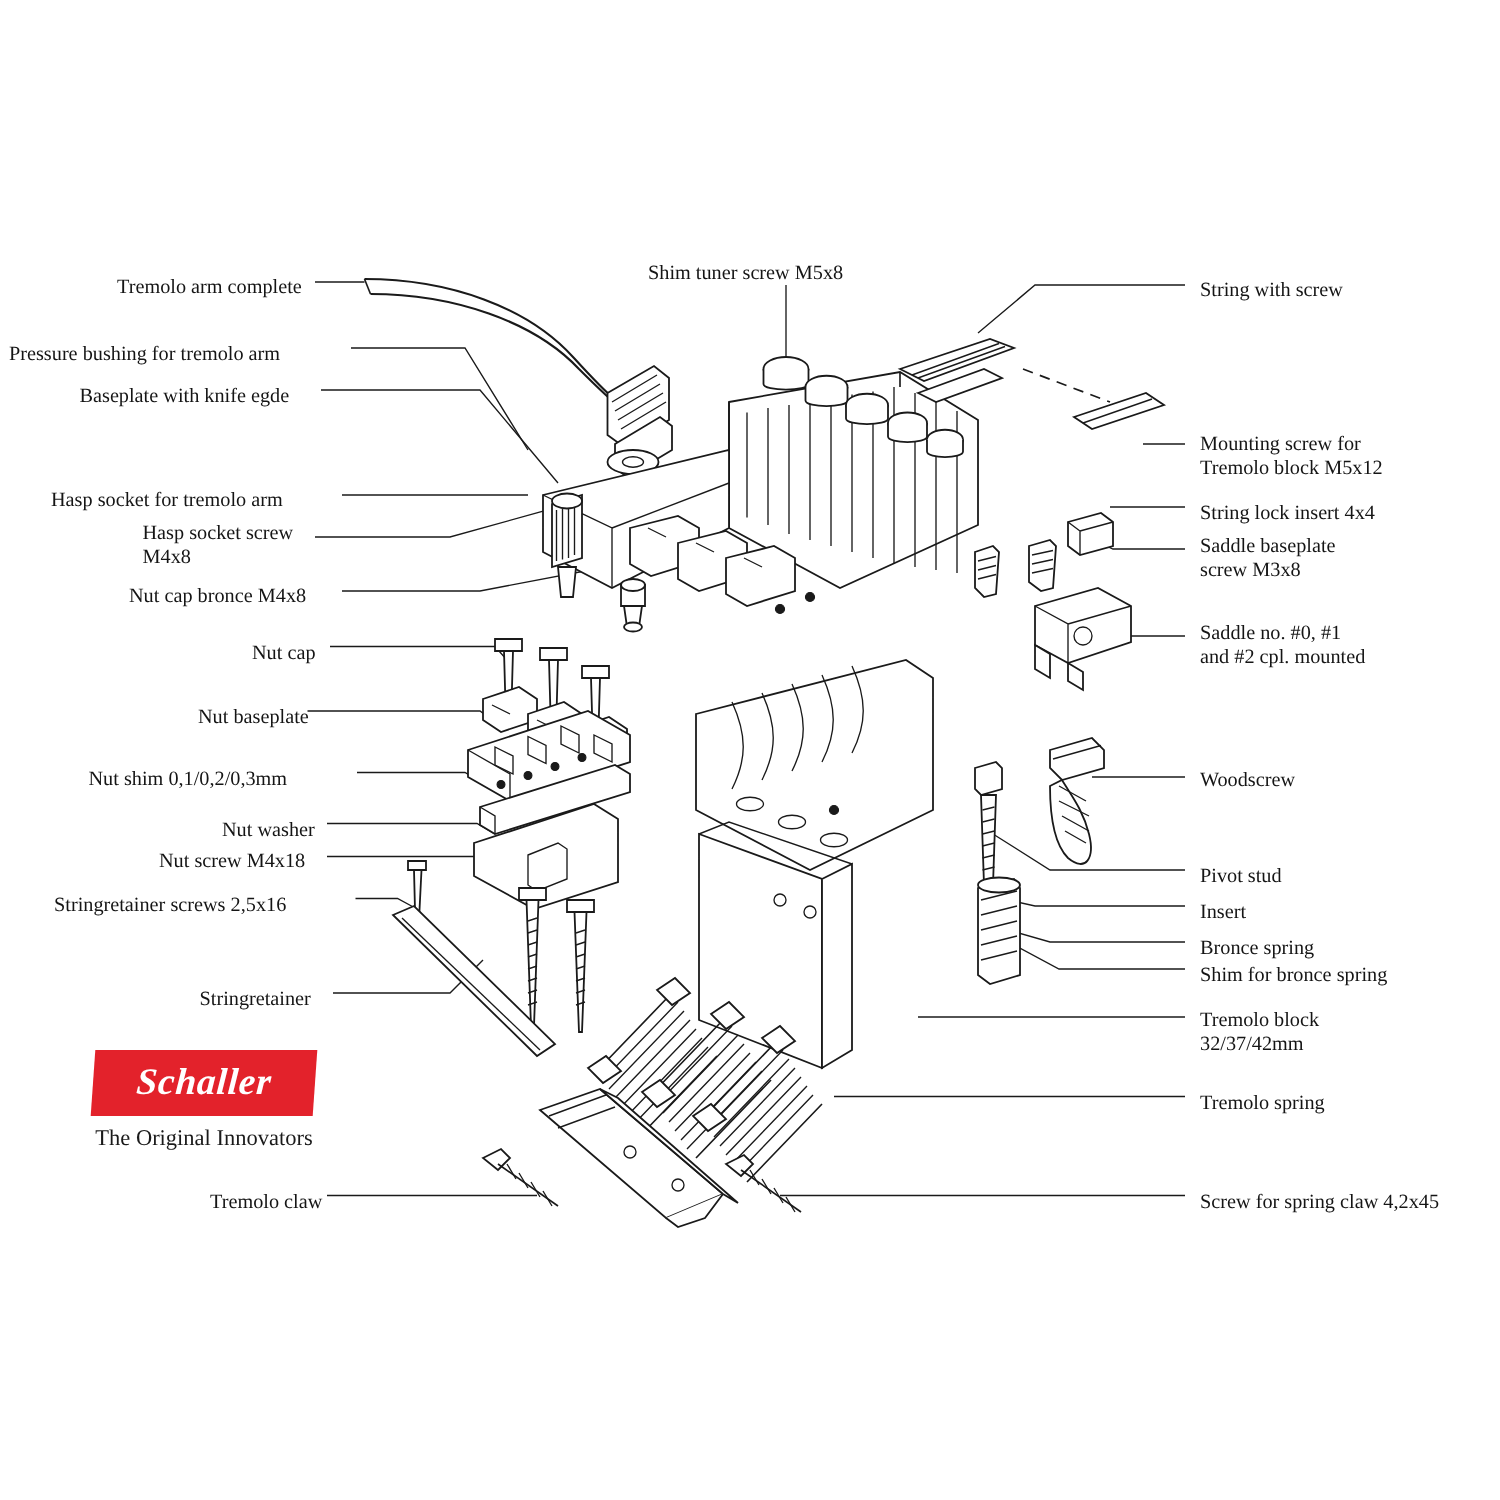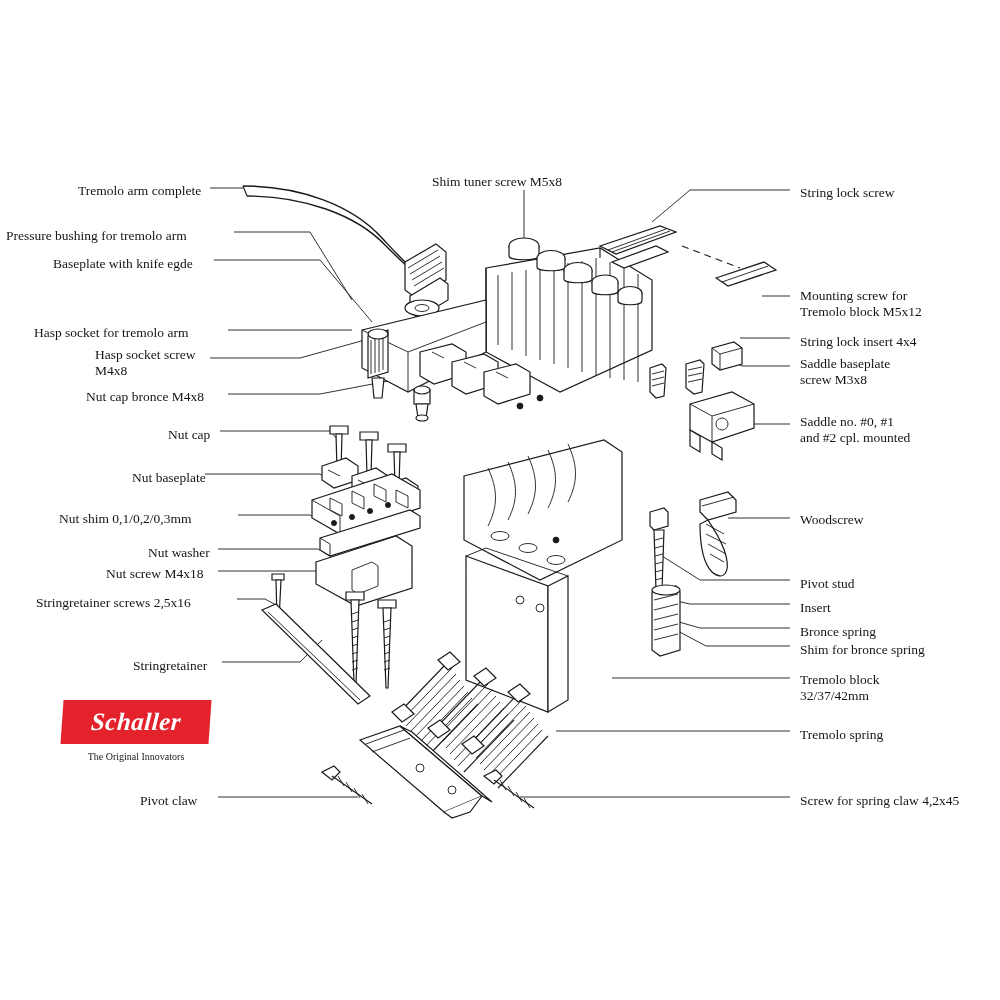--- a/index.html
+++ b/index.html
@@ -55,21 +55,21 @@
     font-family: "Liberation Serif", serif;
     font-style: italic;
     font-weight: bold;
     font-size: 25px;
     letter-spacing: 0.5px;
   }
   .brand-tag {
     margin-top: 7px;
     text-align: center;
     font-family: "Liberation Serif", serif;
-    font-size: 10px;
+    font-size: 15px;
     color: #1a1a1a;
     width: 148px;
   }
 </style>
 </head>
 <body>
 
 <svg id="diagram" viewBox="0 0 1000 1000">
   <defs>
     <style>
@@ -359,23 +359,23 @@
     <div class="label" style="left: 95px; top: 347px;">Hasp socket screw
 M4x8</div>
     <div class="label" style="left: 86px; top: 389px;">Nut cap bronce M4x8</div>
     <div class="label" style="left: 168px; top: 427px;">Nut cap</div>
     <div class="label" style="left: 132px; top: 470px;">Nut baseplate</div>
     <div class="label" style="left: 59px; top: 511px;">Nut shim 0,1/0,2/0,3mm</div>
     <div class="label" style="left: 148px; top: 545px;">Nut washer</div>
     <div class="label" style="left: 106px; top: 566px;">Nut screw M4x18</div>
     <div class="label" style="left: 36px; top: 595px;">Stringretainer screws 2,5x16</div>
     <div class="label" style="left: 133px; top: 658px;">Stringretainer</div>
-    <div class="label" style="left: 140px; top: 793px;">Pivot claw</div>
+    <div class="label" style="left: 140px; top: 793px;">Tremolo claw</div>
     <div class="label right" style="left: 432px; top: 174px;">Shim tuner screw M5x8</div>
-    <div class="label right" style="left: 800px; top: 185px;">String lock screw</div>
+    <div class="label right" style="left: 800px; top: 185px;">String with screw</div>
     <div class="label right" style="left: 800px; top: 288px;">Mounting screw for
 Tremolo block M5x12</div>
     <div class="label right" style="left: 800px; top: 334px;">String lock insert 4x4</div>
     <div class="label right" style="left: 800px; top: 356px;">Saddle baseplate
 screw M3x8</div>
     <div class="label right" style="left: 800px; top: 414px;">Saddle no. #0, #1
 and #2 cpl. mounted</div>
     <div class="label right" style="left: 800px; top: 512px;">Woodscrew</div>
     <div class="label right" style="left: 800px; top: 576px;">Pivot stud</div>
     <div class="label right" style="left: 800px; top: 600px; font-family: Liberation Serif, serif;">Insert</div>

